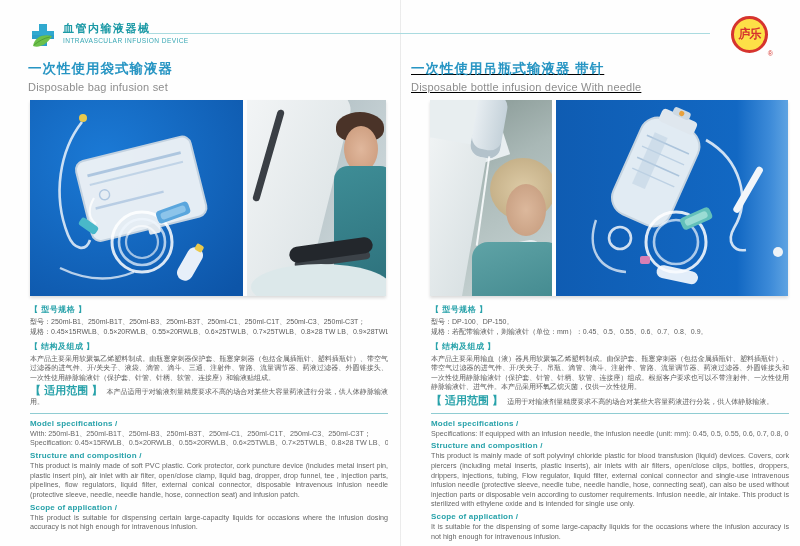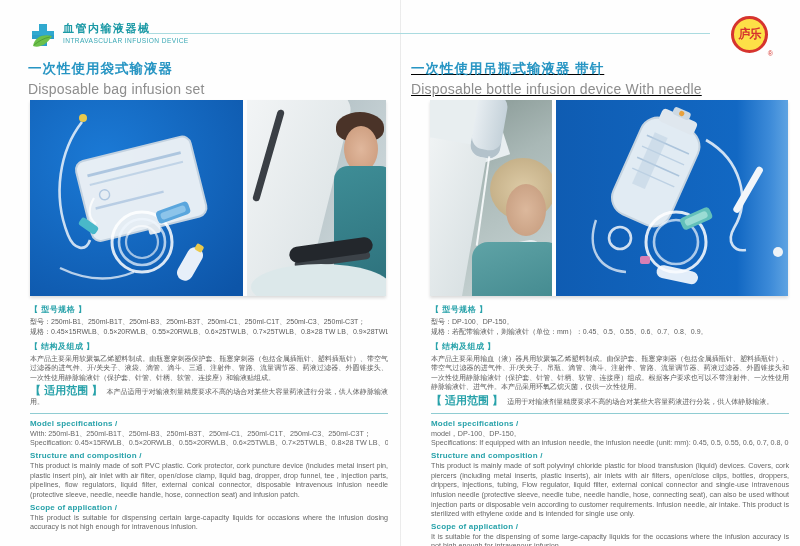--- a/index.html
+++ b/index.html
@@ -22,21 +22,21 @@
   .seal { position:absolute; left:731px; top:16px; width:42px; height:42px; }
   .seal-disc { width:37px; height:37px; border-radius:50%; background:#fde047;
     border:3px solid #d6342e; display:flex; align-items:center; justify-content:center; }
   .seal-cn { color:#d6342e; font-weight:bold; font-size:12px; letter-spacing:-1px; transform:scaleY(1.05); }
   .seal-reg { position:absolute; right:0; bottom:1px; color:#d6342e; font-size:7px; }
 
   
   .title-block { position:absolute; top:60px; width:360px; }
   .title-block.tl { left:28px; } .title-block.tr { left:411px;text-decoration:underline; }
   .title-cn { font-size:13.5px; font-weight:bold; color:#2795c3; letter-spacing:1px; }
-  .title-en { font-size:14px; color:#8d8d8d; margin-top:3px; letter-spacing:0.2px; }
+  .title-en { font-size:11px; color:#8d8d8d; margin-top:3px; letter-spacing:0.2px; }
 
   
   .photo-strip { position:absolute; top:100px; height:196px; display:flex; gap:4px;
     box-shadow:0 2px 3px rgba(0,0,0,0.14); }
   .photo-strip.pl { left:30px; width:356px; }
   .photo-strip.pr { left:430px; width:358px; }
   .photo-cell { position:relative; overflow:hidden; height:100%; }
   .cell-bag { width:213px; } .cell-staff { flex:1; }
   .cell-nurse { width:122px; } .cell-bottle { flex:1; }
 
@@ -251,21 +251,20 @@
 
   <div class="textcol cr">
     <div class="sec-label">【 型号规格 】</div>
     <div class="cn-line">型号：DP-100、DP-150。</div>
     <div class="cn-line">规格：若配带输液针，则输液针（单位：mm）：0.45、0.5、0.55、0.6、0.7、0.8、0.9。</div>
     <div class="sec-label mt">【 结构及组成 】</div>
     <p class="cn-text">本产品主要采用输血（液）器具用软聚氯乙烯塑料制成。由保护套、瓶塞穿刺器（包括金属插瓶针、塑料插瓶针）、带空气过滤器的进气件、开/关夹子、吊瓶、滴管、滴斗、注射件、管路、流量调节器、药液过滤器、外圆锥接头和一次性使用静脉输液针（保护套、针管、针柄、软管、连接座）组成。根据客户要求也可以不带注射件、一次性使用静脉输液针、进气件。本产品采用环氧乙烷灭菌，仅供一次性使用。</p>
     <p class="cn-text cn-scope"><span class="inline-label">【 适用范围 】</span><span>适用于对输液剂量精度要求不高的场合对某些大容量药液进行分装，供人体静脉输液。</span></p>
     <hr class="divider">
     <div class="en-label">Model specifications /</div>
-    <div class="en-line">model，DP-100、DP-150。</div>
     <div class="en-line">Specifications: If equipped with an infusion needle, the infusion needle (unit: mm): 0.45, 0.5, 0.55, 0.6, 0.7, 0.8, 0.9.</div>
     <div class="en-label">Structure and composition /</div>
     <p class="en-text">This product is mainly made of soft polyvinyl chloride plastic for blood transfusion (liquid) devices. Covers, cork piercers (including metal inserts, plastic inserts), air inlets with air filters, open/close clips, bottles, droppers, drippers, injections, tubing, Flow regulator, liquid filter, external conical connector and single-use intravenous infusion needle (protective sleeve, needle tube, needle handle, hose, connecting seat), can also be used without injection parts or disposable vein according to customer requirements. Infusion needle, air intake. This product is sterilized with ethylene oxide and is intended for single use only.</p>
     <div class="en-label">Scope of application /</div>
     <p class="en-text">It is suitable for the dispensing of some large-capacity liquids for the occasions where the infusion accuracy is not high enough for intravenous infusion.</p>
 
   </div>
 </div>
 
 </body></html>

